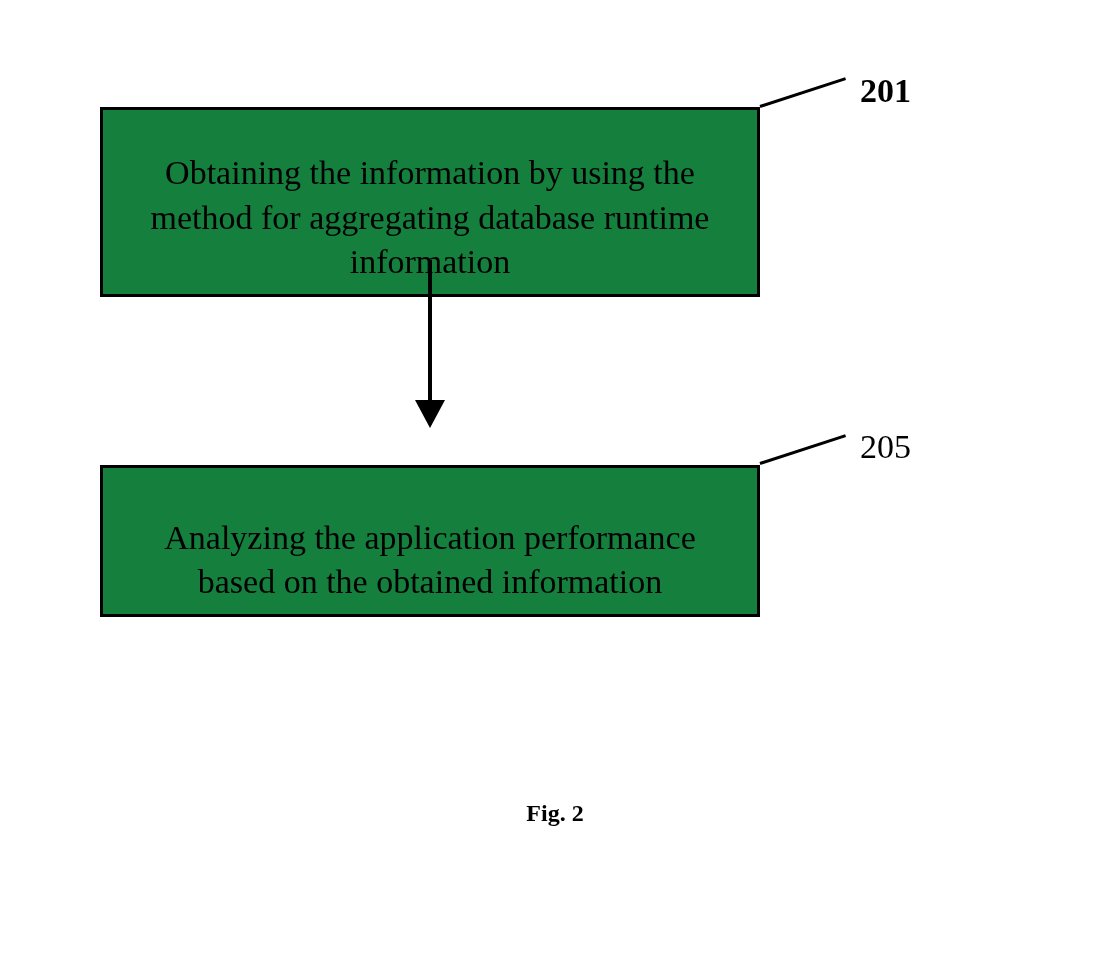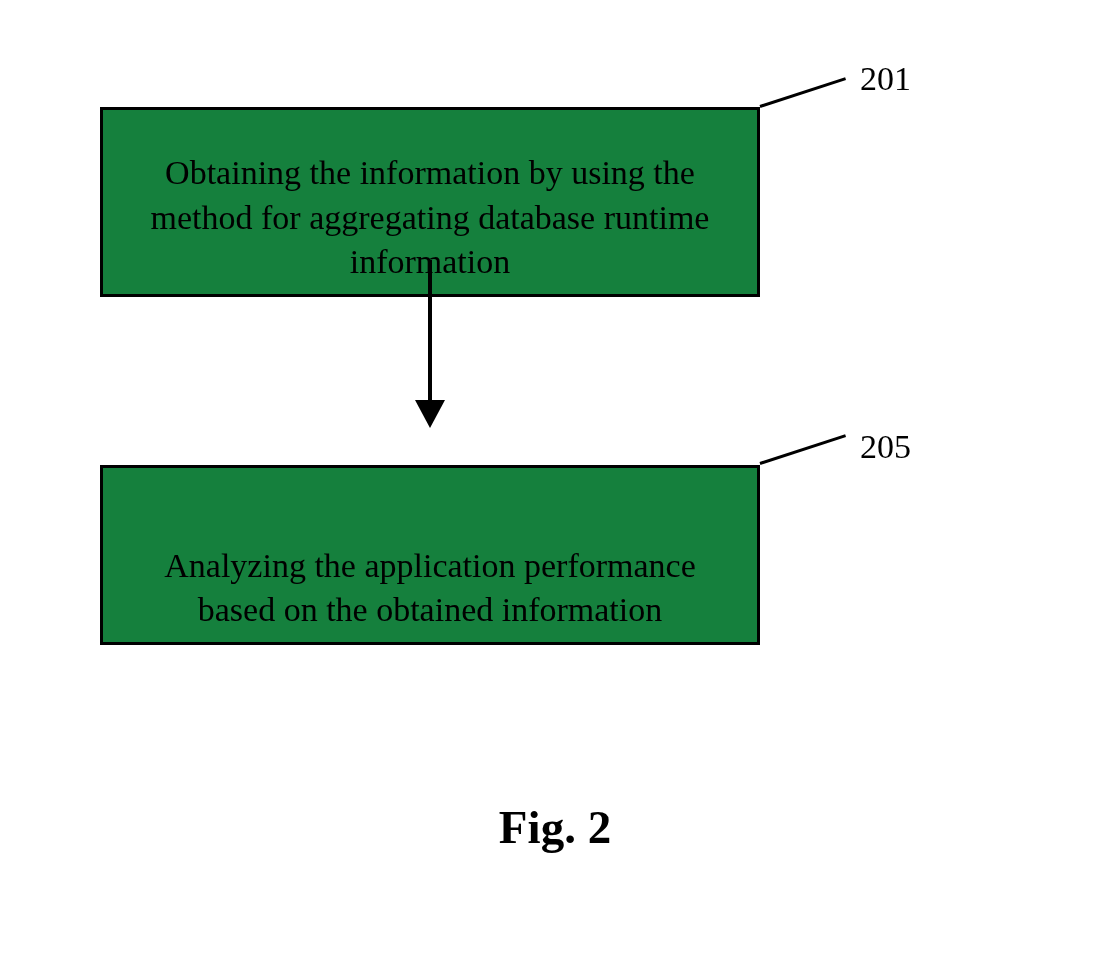--- a/index.html
+++ b/index.html
@@ -28,21 +28,21 @@
     line-height: 1.3;
     font-weight: 400;
   }
   .label {
     position: absolute;
     font-size: 34px;
     font-weight: 400;
   }
   .caption {
     position: absolute;
-    font-size: 47px;
+    font-size: 24px;
     font-weight: 700;
     text-align: center;
     width: 100%;
   }
   .arrow-line {
     position: absolute;
     background: #000;
   }
   .arrow-head {
     position: absolute;
@@ -56,25 +56,25 @@
   }
 </style>
 </head>
 <body>
 
 <div class="box" style="left:100px; top:70px; width:660px; height:190px;">
   <div class="box-text">Obtaining the information by using the method for aggregating database runtime information</div>
 </div>
 
 <div class="leader-line" style="left:760px; top:105px; width:90px; height:3px; transform: rotate(-18deg);"></div>
-<div class="label" style="left:860px; top:60px;">201</div>
+<div class="label" style="left:860px; top:72px;font-weight:bold;">201</div>
 
 <div class="arrow-line" style="left:428px; top:260px; width:4px; height:145px;"></div>
 <div class="arrow-head" style="left:415px; top:400px; border-left:15px solid transparent; border-right:15px solid transparent; border-top:28px solid #000;"></div>
 
-<div class="box" style="left:100px; top:428px; width:660px; height:180px;">
+<div class="box" style="left:100px; top:428px; width:660px; height:152px;">
   <div class="box-text">Analyzing the application performance based on the obtained information</div>
 </div>
 
 <div class="leader-line" style="left:760px; top:462px; width:90px; height:3px; transform: rotate(-18deg);"></div>
 <div class="label" style="left:860px; top:417px;margin-top:11px;">205</div>
 
 <div class="caption" style="top:800px; left:0;">Fig. 2</div>
 
 </body></html>

